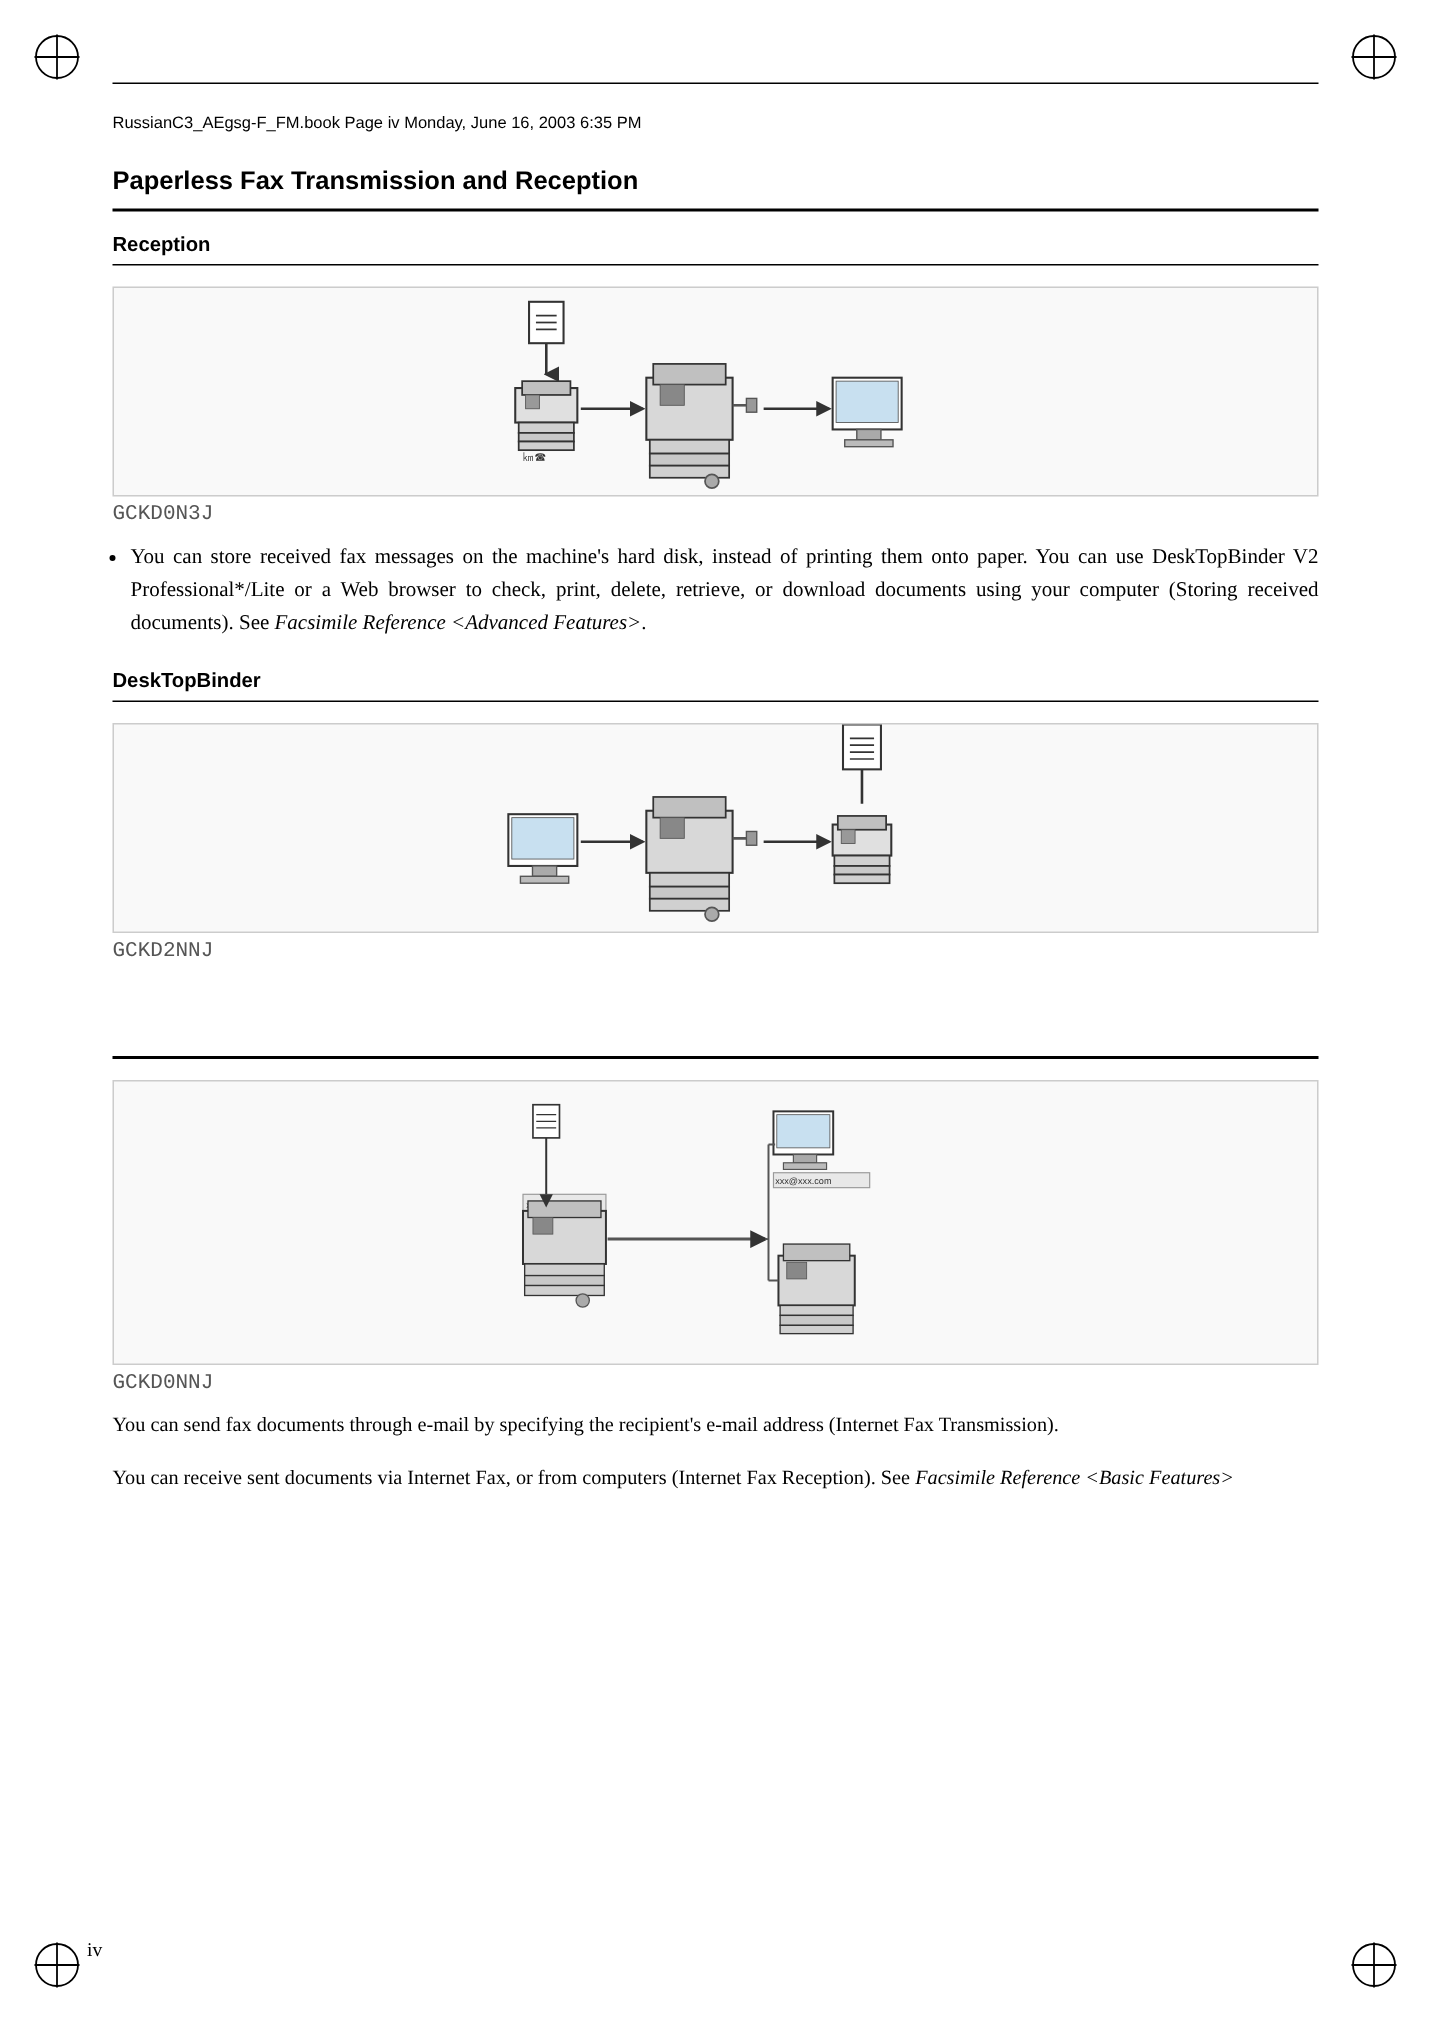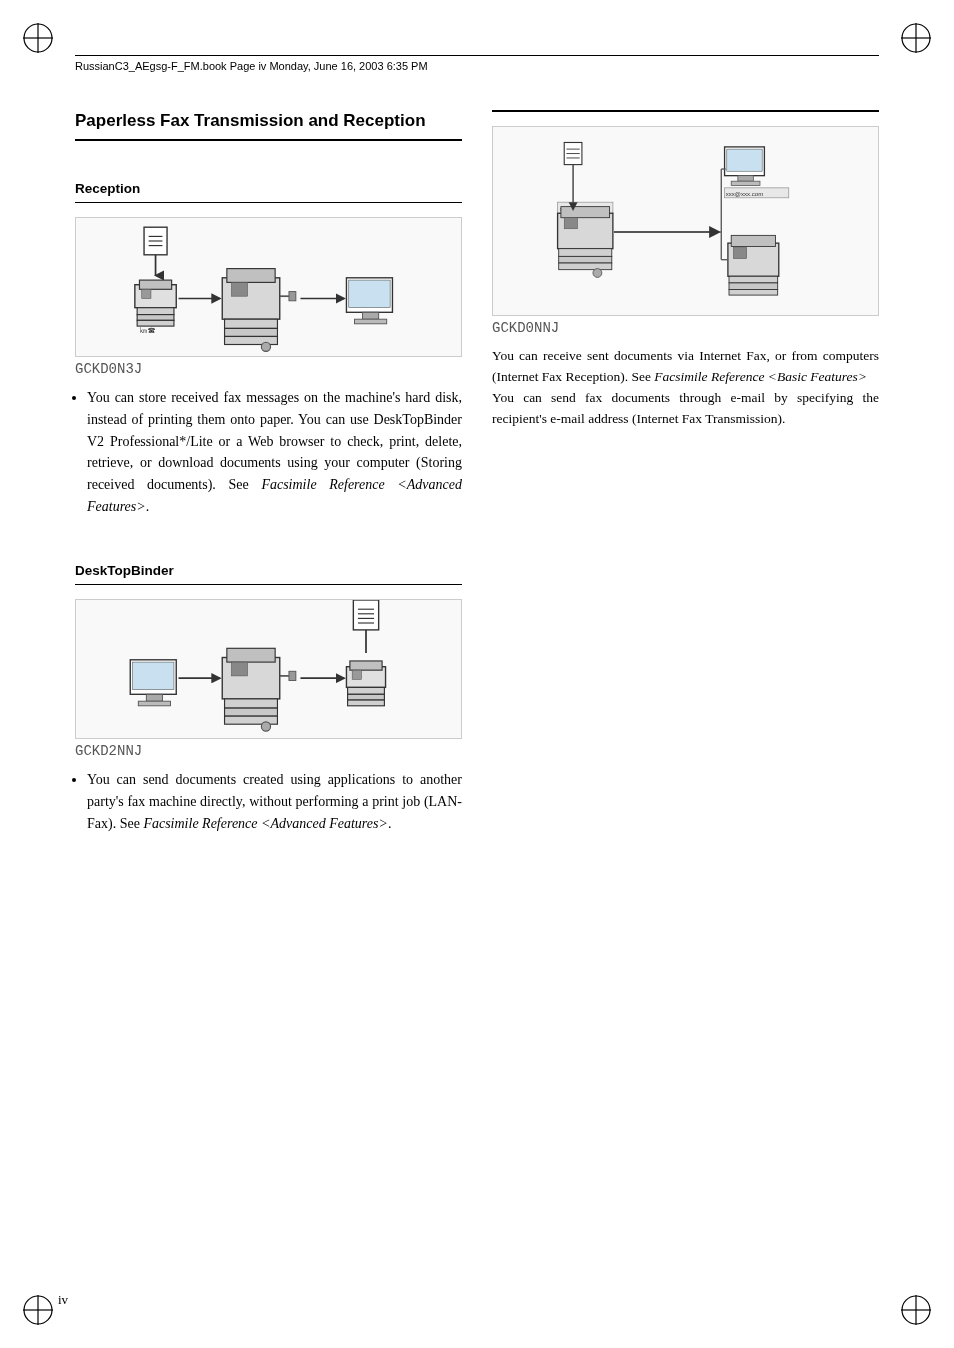--- a/index.html
+++ b/index.html
@@ -30,34 +30,34 @@
       height: 40px;
     }
 
     
     .page-header {
       position: absolute;
       top: 55px;
       left: 75px;
       right: 75px;
       border-top: 1px solid #000;
-      padding-top: 4px;
+      padding-top: 20px;
       font-size: 11px;
       font-family: Arial, sans-serif;
     }
 
     
     .content-area {
       position: absolute;
       top: 110px;
       left: 75px;
       right: 75px;
       bottom: 80px;
       display: flex;
-      flex-direction: row;
+      flex-direction: column;
       gap: 30px;
     }
 
     
     .left-col {
       flex: 1;
       display: flex;
       flex-direction: column;
     }
 
@@ -81,21 +81,20 @@
       border: none;
       border-top: 2px solid #000;
       margin-bottom: 14px;
     }
 
     .sub-section-title {
       font-family: Arial, sans-serif;
       font-size: 13.5px;
       font-weight: bold;
       margin-bottom: 6px;
-      margin-top: 26px;
     }
 
     .sub-divider {
       border: none;
       border-top: 1.5px solid #000;
       margin-bottom: 14px;
     }
 
     
     .diagram-box {
@@ -308,25 +307,20 @@
         <line x1="215" y1="46" x2="215" y2="12" stroke="#333" stroke-width="1.5" marker-end="url(#arrowU)"></line>
         <rect x="204" y="0" width="22" height="26" fill="white" stroke="#333" stroke-width="1.2"></rect>
         <line x1="208" y1="8" x2="222" y2="8" stroke="#333" stroke-width="1"></line>
         <line x1="208" y1="12" x2="222" y2="12" stroke="#333" stroke-width="1"></line>
         <line x1="208" y1="16" x2="222" y2="16" stroke="#333" stroke-width="1"></line>
         <line x1="208" y1="20" x2="222" y2="20" stroke="#333" stroke-width="1"></line>
       </svg>
     </div>
     <div class="diagram-caption">GCKD2NNJ</div>
 
-    <ul class="bullet-list">
-      <li>
-        <span>You can send documents created using applications to another party's fax machine directly, without performing a print job (LAN-Fax). See </span><span class="italic">Facsimile Reference &lt;Advanced Features&gt;</span><span>.</span>
-      </li>
-    </ul>
 
   </div>
 
   <div class="right-col">
 
     <hr class="section-divider">
 
     <div class="diagram-box" style="height:190px; width:100%; margin-bottom:4px;">
       <svg style="width:95%; height:100%;" viewBox="0 0 240 170">
         <defs>
@@ -374,25 +368,25 @@
         <rect x="163" y="109" width="12" height="10" fill="#888" stroke="#555" stroke-width="0.5"></rect>
 
         <line x1="150" y1="95" x2="152" y2="95" stroke="#555" stroke-width="1"></line>
         <line x1="152" y1="38" x2="152" y2="120" stroke="#555" stroke-width="1.2"></line>
         <line x1="152" y1="38" x2="156" y2="38" stroke="#555" stroke-width="1.2"></line>
         <line x1="152" y1="120" x2="158" y2="120" stroke="#555" stroke-width="1.2"></line>
       </svg>
     </div>
     <div class="diagram-caption">GCKD0NNJ</div>
 
+    <p class="body-text" style="margin-bottom:14px;">You can send fax documents through e-mail by specifying the recipient's e-mail address (Internet Fax Transmission).</p>
+
     <p class="body-text">
       <span>You can receive sent documents via Internet Fax, or from computers (Internet Fax Reception). See </span><span class="italic">Facsimile Reference &lt;Basic Features&gt;</span><span></span>
     </p>
 
-    <p class="body-text" style="margin-bottom:14px;">You can send fax documents through e-mail by specifying the recipient's e-mail address (Internet Fax Transmission).</p>
-
   </div>
 
 </div>
 
 <div class="page-footer">
   <span>iv</span>
 </div>
 
 </body></html>

